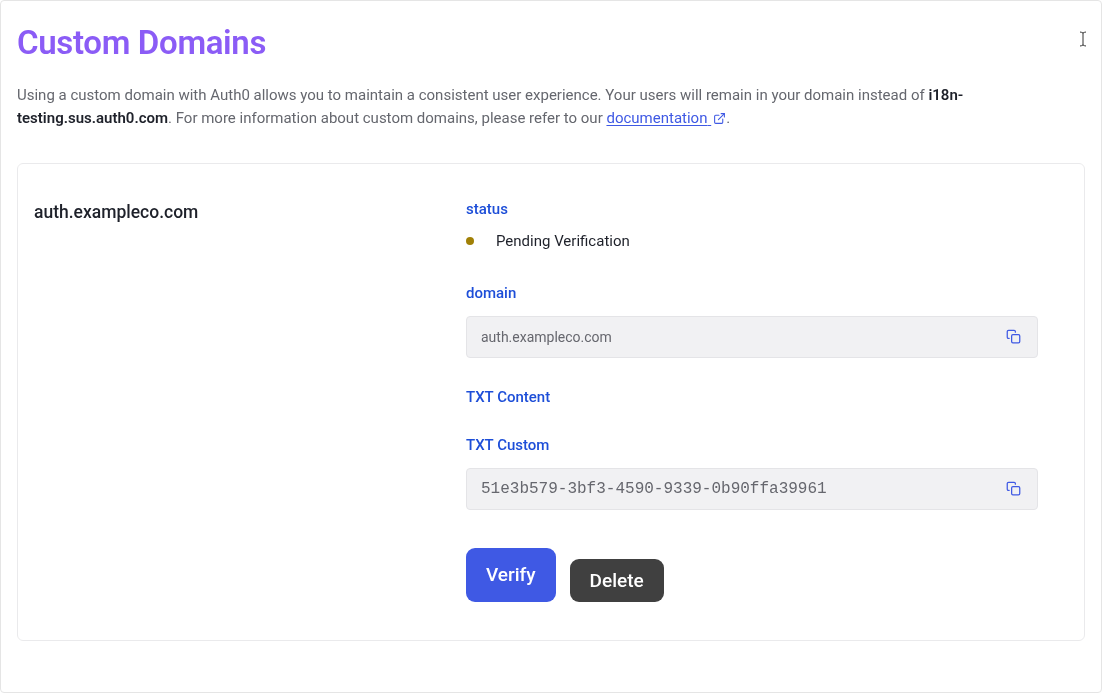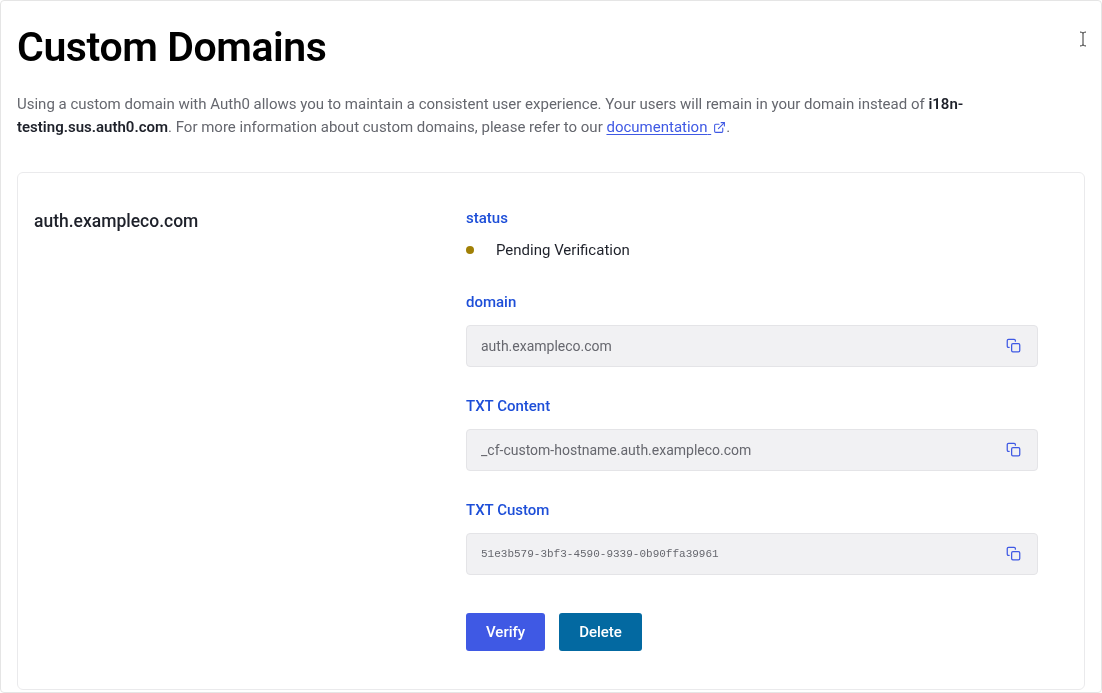--- a/index.html
+++ b/index.html
@@ -14,23 +14,23 @@
       position: relative;
       padding: 18px 16px 16px 16px;
     }
     .cursor {
       position: absolute;
       top: 30px;
       right: 14px;
       pointer-events: none;
     }
     h1.page-title {
-      font-size: 41px;
+      font-size: 33px;
       font-weight: 600;
-      color: #000000;
+      color: #8b5cf6;
       letter-spacing: -0.01em;
       margin-top: 4px;
       margin-bottom: 22px;
     }
     .description {
       font-size: 15px;
       line-height: 1.55;
       color: #65676e;
       margin-bottom: 32px;
     }
@@ -86,38 +86,38 @@
       height: 42px;
     }
     .readonly-field .value {
       flex: 1;
       color: #66676e;
       font-size: 14px;
       font-family: inherit;
     }
     .readonly-field .value.mono {
       font-family: "SFMono-Regular", Consolas, "Liberation Mono", Menlo, monospace;
-      font-size: 11px;
+      font-size: 16px;
     }
     .copy-btn {
       background: none; border: none; cursor: pointer;
       width: 28px; height: 28px;
       display: inline-flex; align-items: center; justify-content: center;
       color: #3f59e4;
       border-radius: 3px;
     }
     .actions { display: flex; gap: 14px; margin-top: 38px; }
     .btn {
-      border: none; border-radius: 3px;
-      font-size: 15px; font-weight: 500;
+      border: none; border-radius: 9px;
+      font-size: 19px; font-weight: 500;
       padding: 10px 20px; cursor: pointer;
       font-family: inherit;
     }
     .btn-primary { background: #3f59e4; color: #fff; }
-    .btn-danger  { background: #0369a1; color: #fff; }
+    .btn-danger  { background: #404040; color: #fff; margin-top: 11px; }
   </style>
 </head>
 <body>
 
 <div class="cursor">
   <svg width="8" height="16" viewBox="0 0 8 16">
       <path d="M4 2 V14 M1 1 C2 1 3 1.5 4 2 C5 1.5 6 1 7 1 M1 15 C2 15 3 14.5 4 14 C5 14.5 6 15 7 15" stroke="#333" stroke-width="1" fill="none"></path>
     </svg>
 </div>
 
@@ -151,29 +151,20 @@
           <svg width="15" height="15" viewBox="0 0 24 24" fill="none" stroke="currentColor" stroke-width="2" stroke-linecap="round" stroke-linejoin="round">
               <rect x="9" y="9" width="13" height="13" rx="2"></rect>
               <path d="M5 15H4a2 2 0 0 1-2-2V4a2 2 0 0 1 2-2h9a2 2 0 0 1 2 2v1"></path>
             </svg>
         </button>
       </div>
     </div>
 
     <div class="field-group">
       <div class="section-label">TXT Content</div>
-      <div class="readonly-field">
-        <span class="value">_cf-custom-hostname.auth.exampleco.com</span>
-        <button class="copy-btn">
-          <svg width="15" height="15" viewBox="0 0 24 24" fill="none" stroke="currentColor" stroke-width="2" stroke-linecap="round" stroke-linejoin="round">
-              <rect x="9" y="9" width="13" height="13" rx="2"></rect>
-              <path d="M5 15H4a2 2 0 0 1-2-2V4a2 2 0 0 1 2-2h9a2 2 0 0 1 2 2v1"></path>
-            </svg>
-        </button>
-      </div>
     </div>
 
     <div class="field-group">
       <div class="section-label">TXT Custom</div>
       <div class="readonly-field">
         <span class="value mono">51e3b579-3bf3-4590-9339-0b90ffa39961</span>
         <button class="copy-btn">
           <svg width="15" height="15" viewBox="0 0 24 24" fill="none" stroke="currentColor" stroke-width="2" stroke-linecap="round" stroke-linejoin="round">
               <rect x="9" y="9" width="13" height="13" rx="2"></rect>
               <path d="M5 15H4a2 2 0 0 1-2-2V4a2 2 0 0 1 2-2h9a2 2 0 0 1 2 2v1"></path>

